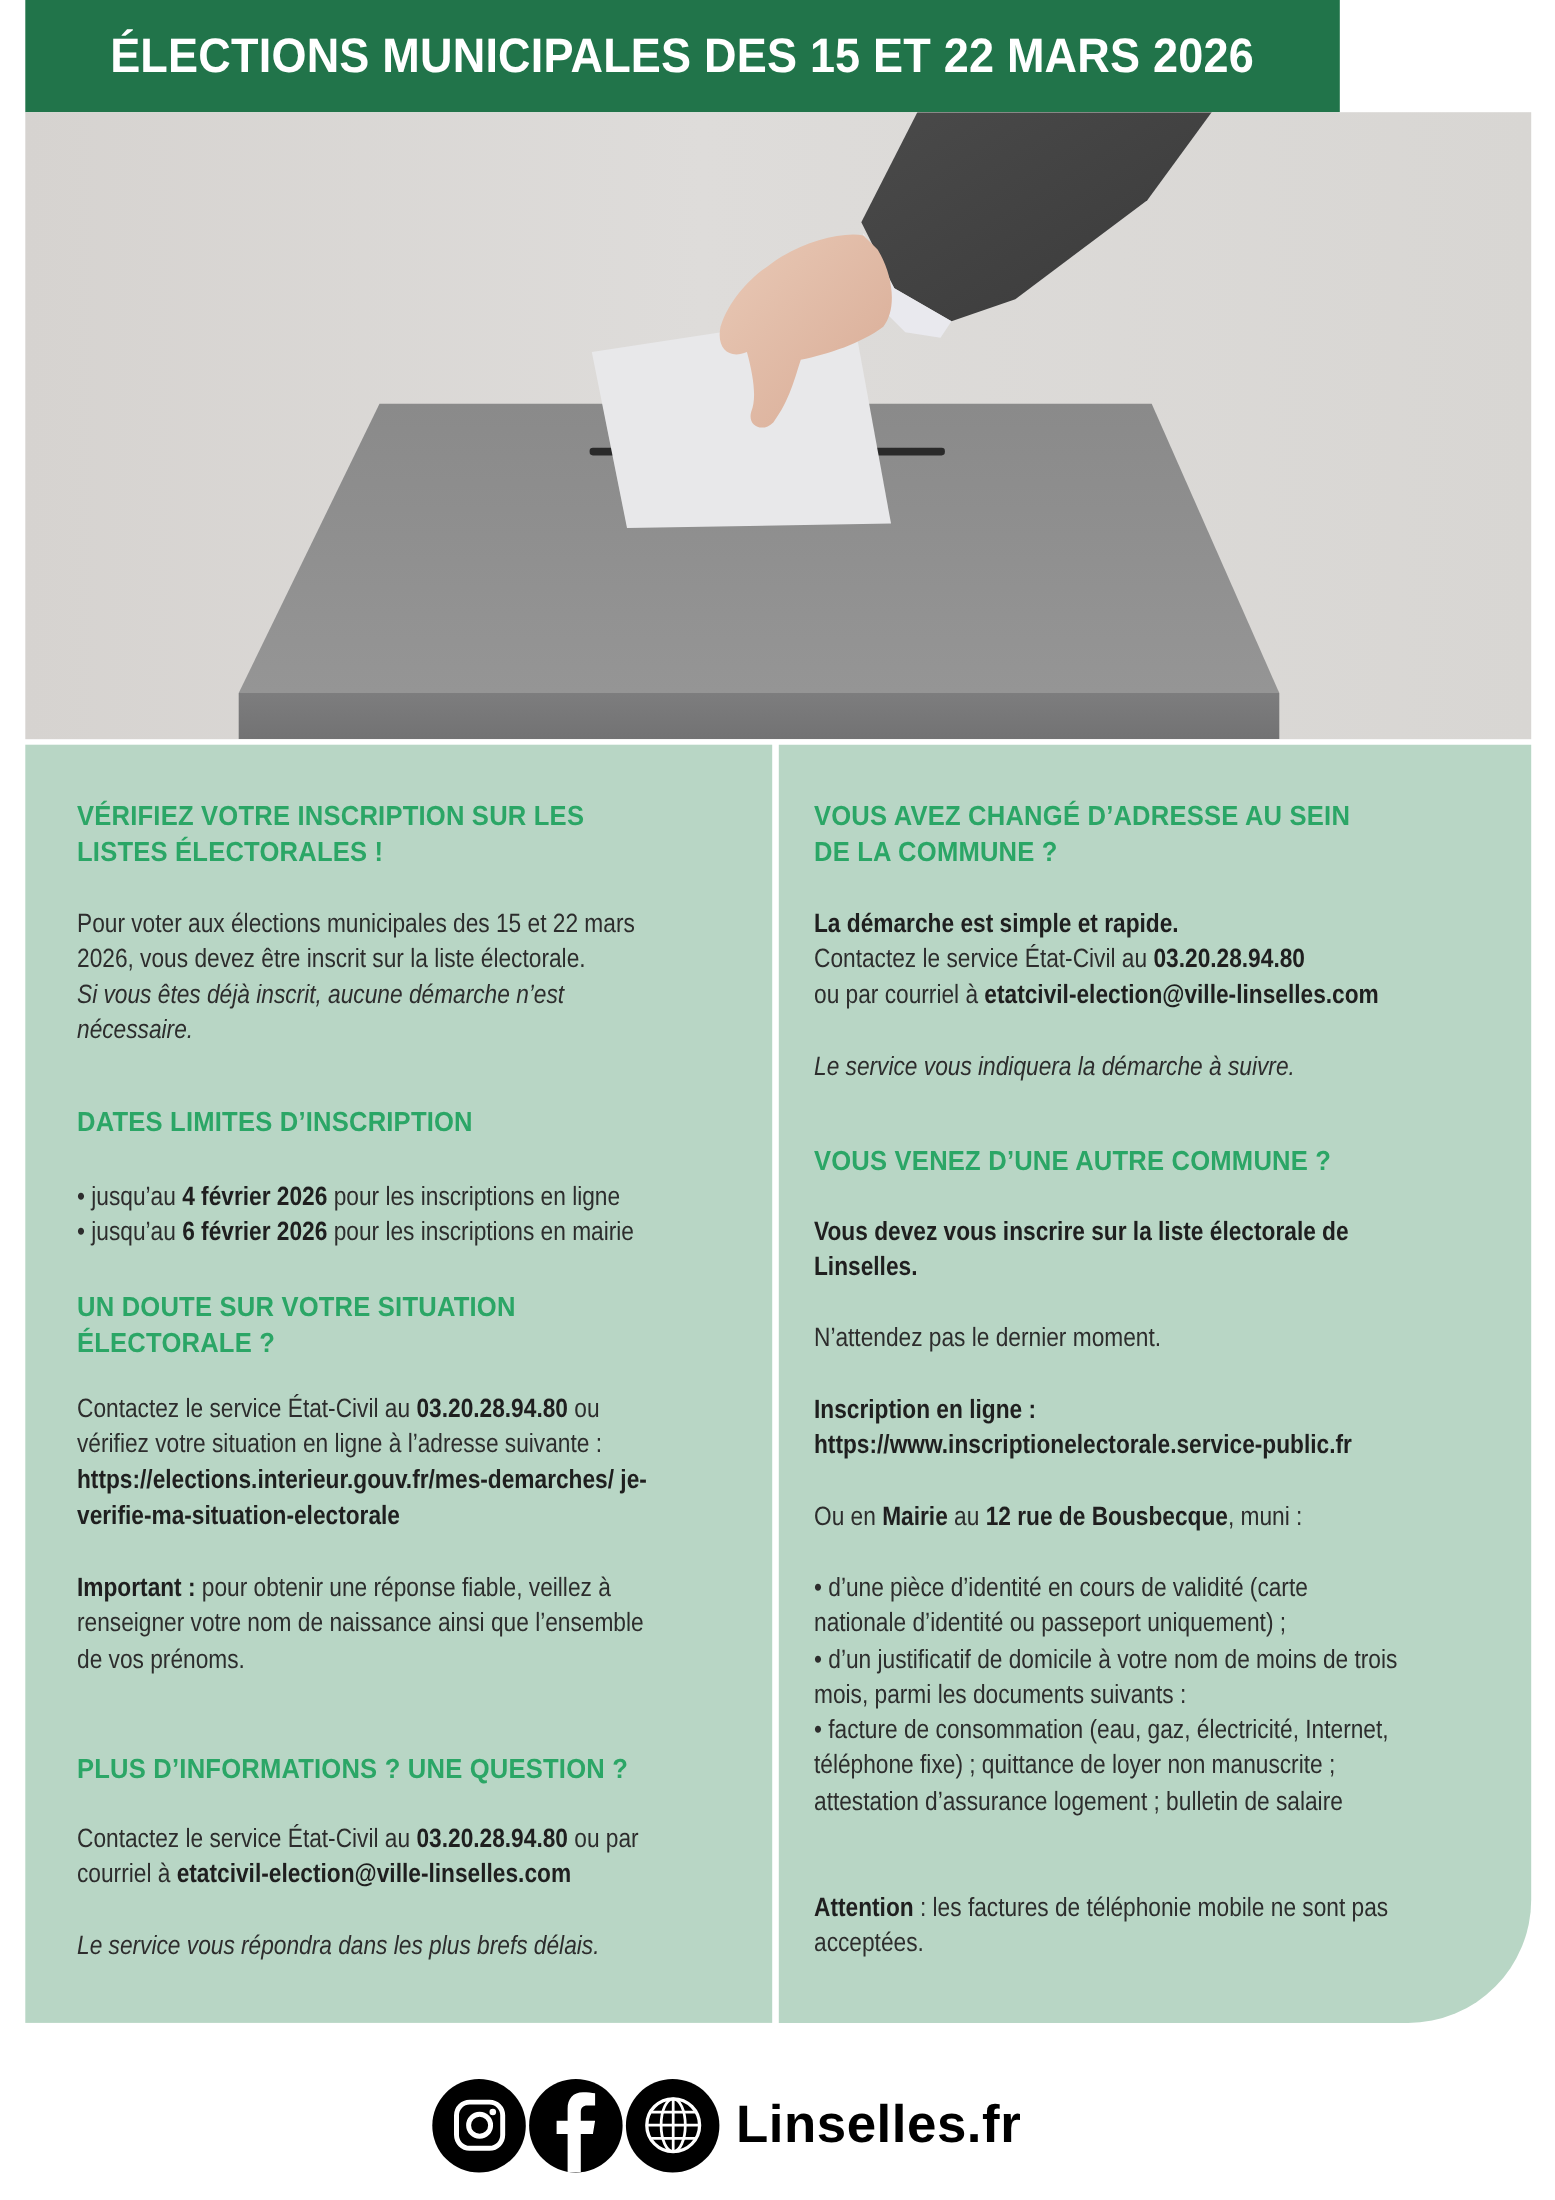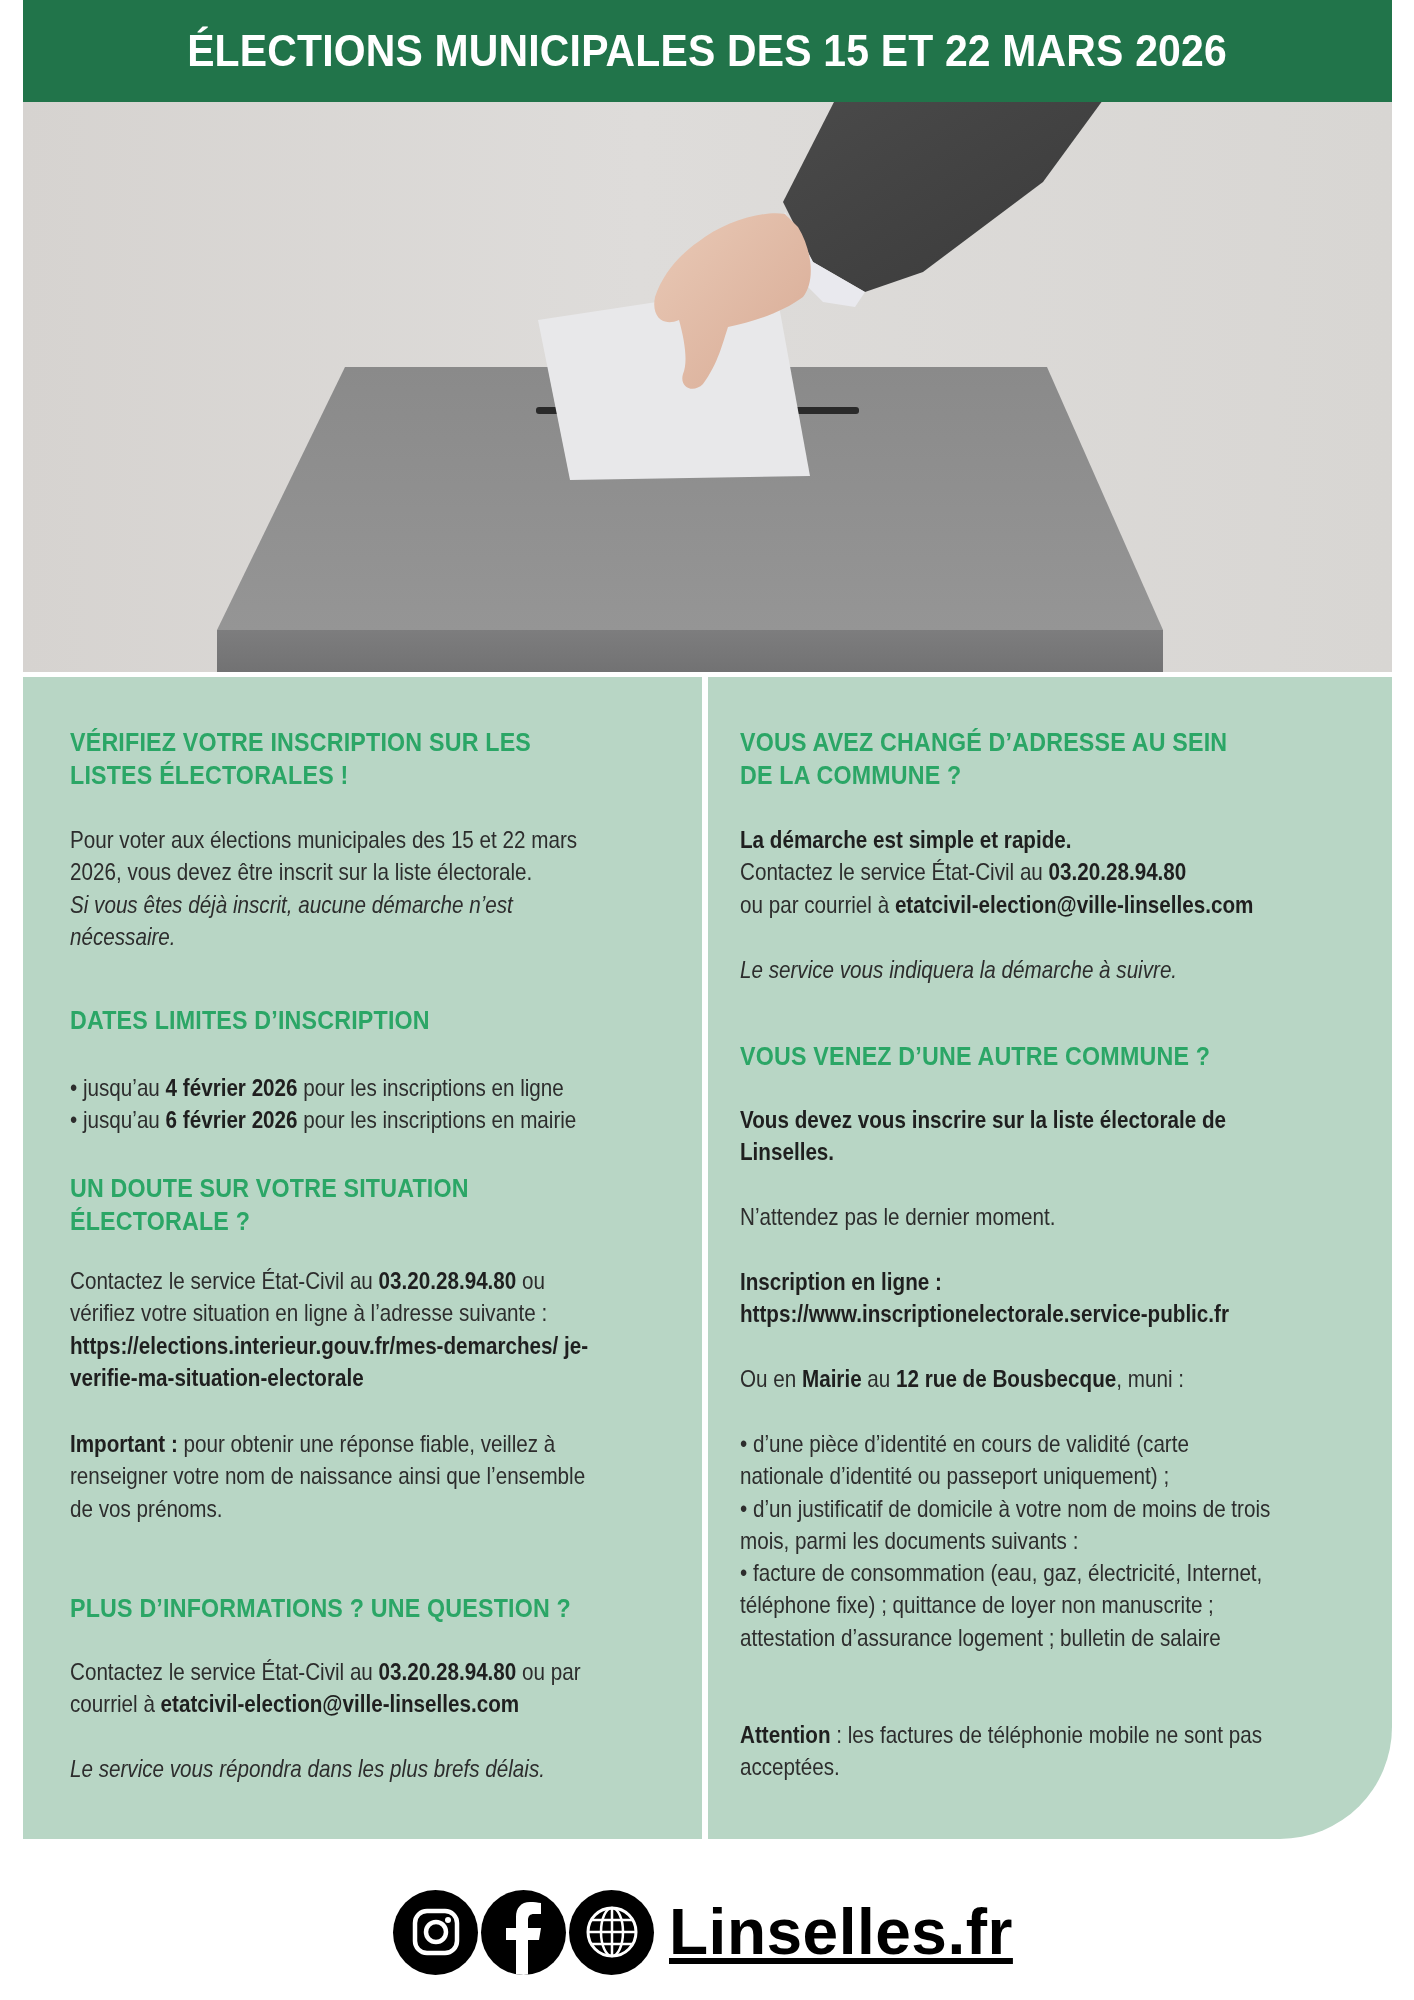--- a/index.html
+++ b/index.html
@@ -1,20 +1,20 @@
 <!DOCTYPE html>
 <html><head>
 <meta charset="utf-8">
 <style>
   * { margin: 0; padding: 0; box-sizing: border-box; }
   html, body { width: 1414px; height: 2000px; background: #ffffff; overflow: hidden; }
   body { position: relative; font-family: "Liberation Sans", "DejaVu Sans", sans-serif; color: #2b2b2b; }
 
   .banner {
-    position: absolute; left: 23px; top: 0; width: 1369px; height: 102px;
+    position: absolute; left: 23px; top: 0; width: 1195px; height: 102px;
     background: #21744a; display: flex; align-items: center; justify-content: center;
   }
   .banner-title {
     color: #ffffff; font-family: "Liberation Sans", sans-serif; font-weight: 700;
     font-size: 44px; letter-spacing: 0.2px; white-space: nowrap;
     transform: scaleX(0.93); transform-origin: center;
   }
 
   .photo {
     position: absolute; left: 23px; top: 102px; width: 1369px; height: 570px; overflow: hidden;
@@ -42,22 +42,22 @@
 
   .footer {
     position: absolute; left: 393px; top: 1888px; height: 88px; display: flex; align-items: center;
   }
   .social-icon {
     width: 85px; height: 85px; border-radius: 50%; background: #000000;
     display: flex; align-items: center; justify-content: center; margin-right: 3px;
   }
   .social-icon + .social-icon { margin-left: 0; }
   .footer-site {
-    font-family: "Liberation Sans", sans-serif; font-weight: 700; font-size: 64px; color: #000000;
-    margin-left: 12px; letter-spacing: 0.5px; line-height: 88px; text-decoration: underline;
+    font-family: "Liberation Sans", sans-serif; font-weight: 700; font-size: 48px; color: #000000;
+    margin-left: 12px; letter-spacing: 0.5px; line-height: 88px;
   }
 </style>
 </head>
 <body>
 
 <div class="banner">
   <div class="banner-title">ÉLECTIONS MUNICIPALES DES 15 ET 22 MARS 2026</div>
 </div>
 
 <div class="photo">

